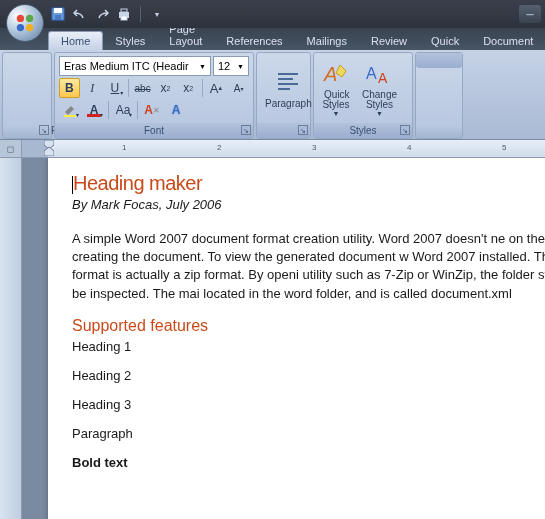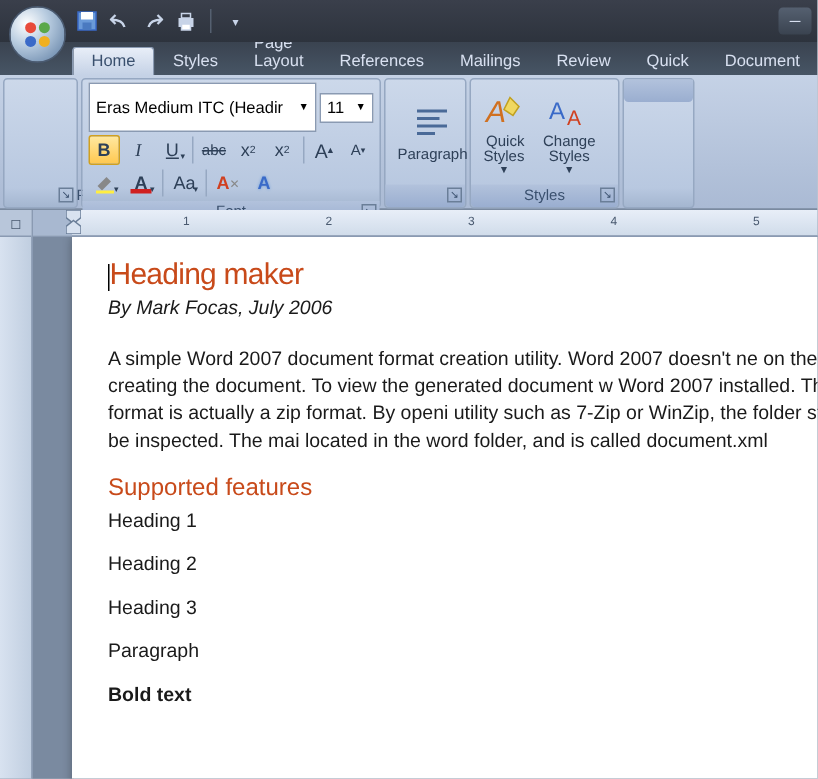--- a/index.html
+++ b/index.html
@@ -31,21 +31,21 @@
 .g-para { width: 55px; }
 .g-styles { width: 100px; }
 .g-edit { width: 48px; }
 
 .bigbtn { display: flex; flex-direction: column; align-items: center; gap: 2px; cursor: pointer; padding: 2px 4px; font-size: 10px; color: #2e4058; border-radius: 3px; }
 .bigbtn .ic { width: 28px; height: 28px; display: flex; align-items: center; justify-content: center; }
 .bigbtn .dd { font-size: 7px; margin-top: -2px; }
 
 .fontcontrols { display: flex; flex-direction: column; gap: 2px; width: 100%; }
 .fontrow { display: flex; gap: 2px; align-items: center; }
-.fontname { flex: 1; height: 33px; background: #fff; border: 1px solid #8a9ab2; font-size: 11px; padding: 0 4px; display: flex; align-items: center; justify-content: space-between; cursor: pointer; }
+.fontname { flex: 1; height: 20px; background: #fff; border: 1px solid #8a9ab2; font-size: 11px; padding: 0 4px; display: flex; align-items: center; justify-content: space-between; cursor: pointer; }
 .fontsize { width: 36px; height: 20px; background: #fff; border: 1px solid #8a9ab2; font-size: 11px; padding: 0 4px; display: flex; align-items: center; justify-content: space-between; cursor: pointer; }
 .sm { width: 22px; height: 20px; display: flex; align-items: center; justify-content: center; cursor: pointer; border: 1px solid transparent; border-radius: 2px; font-size: 12px; color: #2e4058; position: relative; }
 .sm.sel { background: linear-gradient(to bottom, #ffe8a0, #ffc850); border: 1px solid #d0a020; }
 .sm .dd { font-size: 6px; position: absolute; right: 1px; bottom: 1px; }
 .sep { width: 1px; height: 18px; background: #96a8c2; margin: 0 1px; }
 
 .doc-area { position: absolute; top: 140px; left: 0; right: 0; bottom: 0; background: #7a8aa0; display: flex; }
 .vruler { width: 22px; background: linear-gradient(to right, #d8e2f0, #c0cee0); border-right: 1px solid #8a9ab2; position: relative; }
 .vruler-top { height: 18px; background: #b8c6da; border-bottom: 1px solid #8a9ab2; display: flex; align-items: center; justify-content: center; font-size: 9px; color: #4a5a70; }
 .main-col { flex: 1; display: flex; flex-direction: column; }
@@ -146,21 +146,21 @@
 
   <div class="group g-font">
     <div class="group-body">
       <div class="fontcontrols">
         <div class="fontrow">
           <div class="fontname">
               <span>Eras Medium ITC (Headir</span>
               <span style="font-size:7px">▼</span>
             </div>
           <div class="fontsize">
-              <span>11</span>
+              <span>12</span>
               <span style="font-size:7px">▼</span>
             </div>
         </div>
         <div class="fontrow">
           <div class="sm sel" style="font-weight:bold;">B</div>
           <div class="sm" style="font-style:italic;font-family:serif;">I</div>
           <div class="sm" style="text-decoration:underline;">
               <span>U</span>
               <span class="dd">▾</span>
             </div>

